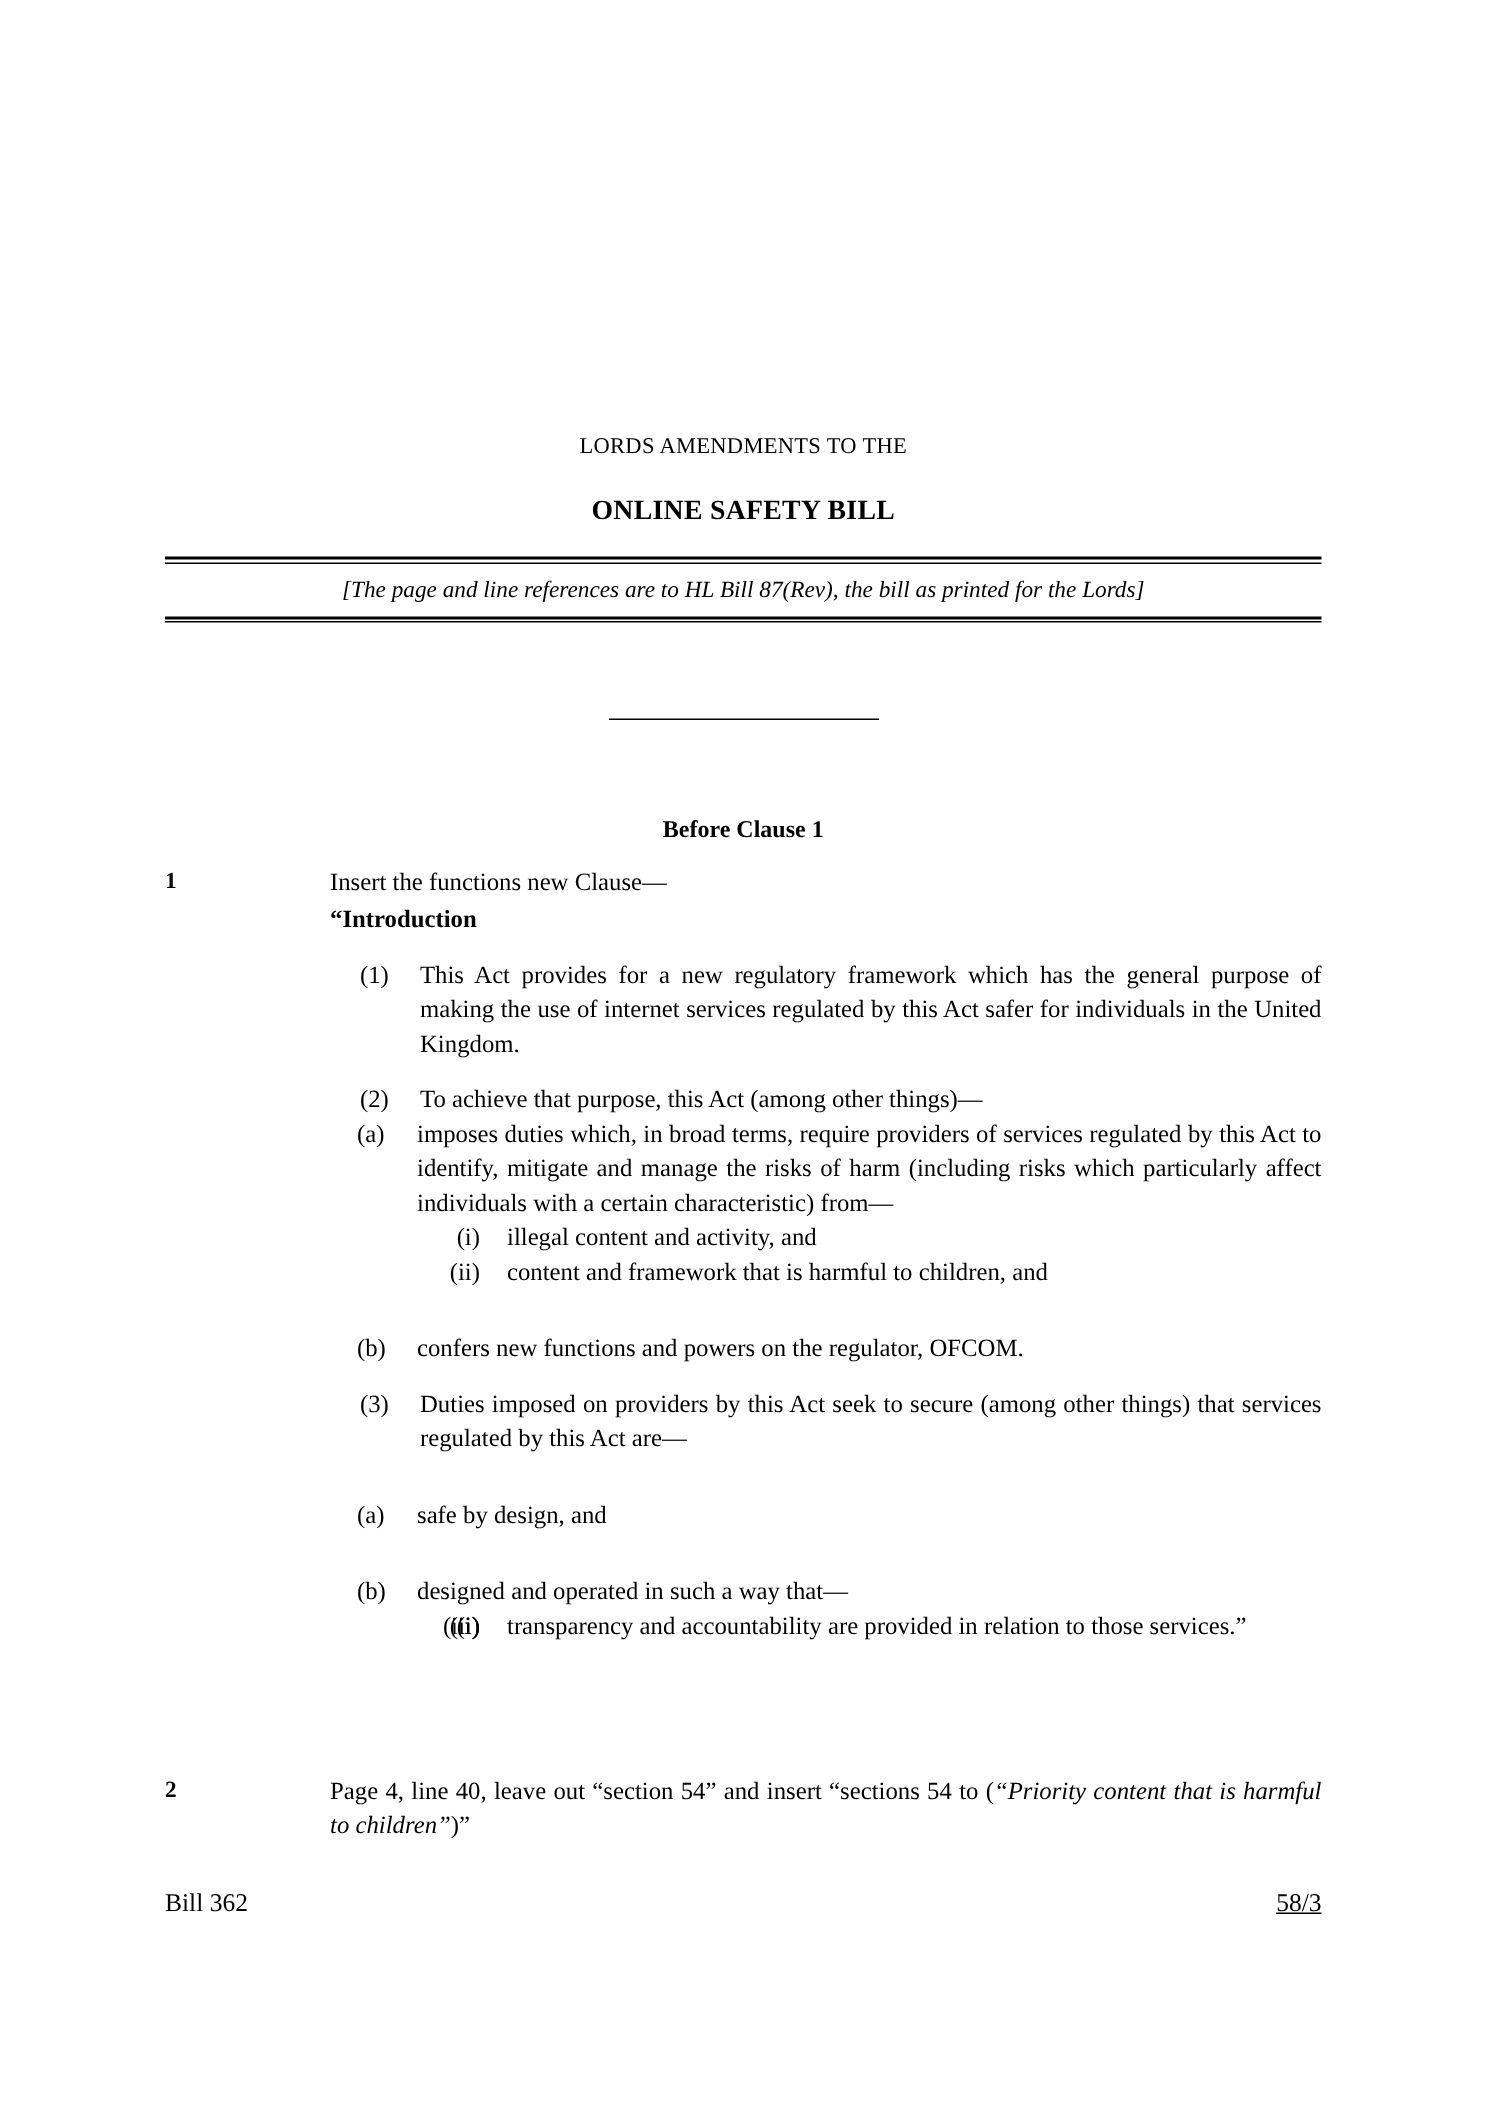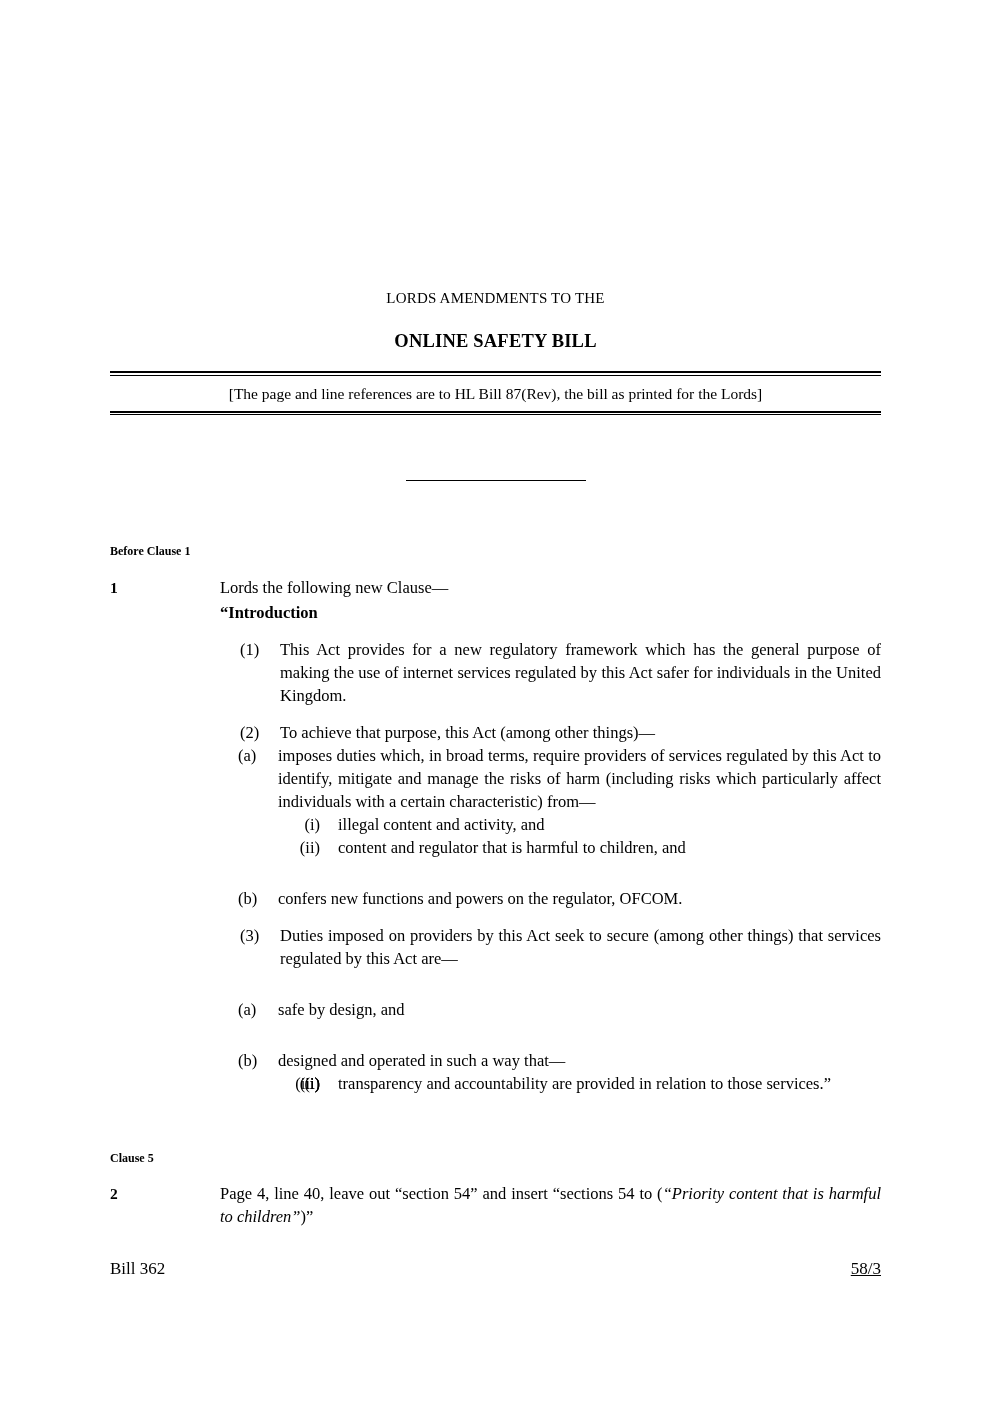--- a/index.html
+++ b/index.html
@@ -55,42 +55,44 @@
   .rule-double {
     width: 100%;
     height: 0;
     border-top: 2.2px solid #000;
     border-bottom: 1.1px solid #000;
     box-sizing: content-box;
     padding-top: 1.6px;
   }
   .note-line {
     text-align: center;
+    font-style: italic;
     font-size: 15.5px;
     padding: 9px 0 9px 0;
     line-height: 1.1;
   }
 
   
   .short-rule-wrap {
     top: 470px;
     text-align: center;
   }
   .short-rule {
     display: inline-block;
     width: 180px;
     height: 0;
     border-top: 1.6px solid #000;
     vertical-align: middle;
   }
 
   
   .section-heading {
+    text-align: center;
     font-weight: bold;
-    font-size: 12px;
+    font-size: 16px;
     line-height: 1.1;
   }
 
   
   .amend {
     position: absolute;
     left: 110px;
     width: 771px;
   }
   .amend-num {
@@ -211,21 +213,21 @@
     <span class="short-rule"></span>
   </div>
 
   <div class="block section-heading" style="top:545px;">Before Clause 1</div>
 
   <div class="amend" style="top:576px;">
     <div class="amend-num">1</div>
 
     <div class="amend-body">
 
-      <div class="lead">Lords the following new Clause—</div>
+      <div class="lead">Insert the functions new Clause—</div>
 
       <div class="quote-head">“Introduction</div>
 
       <div class="sub">
         <span class="marker">(1)</span>
         <span class="txt">This Act provides for a new regulatory framework which has the general purpose of making the use of internet services regulated by this Act safer for individuals in the United Kingdom.</span>
       </div>
 
       <div class="sub">
         <span class="marker">(2)</span>
@@ -238,21 +240,21 @@
           <span class="txt">imposes duties which, in broad terms, require providers of services regulated by this Act to identify, mitigate and manage the risks of harm (including risks which particularly affect individuals with a certain characteristic) from—</span>
         </div>
 
         <div class="roman">
           <span class="marker">(i)</span>
           <span class="txt nojust">illegal content and activity, and</span>
         </div>
 
         <div class="roman">
           <span class="marker">(ii)</span>
-          <span class="txt nojust">content and regulator that is harmful to children, and</span>
+          <span class="txt nojust">content and framework that is harmful to children, and</span>
         </div>
 
         <div class="alpha">
           <span class="marker">(b)</span>
           <span class="txt nojust">confers new functions and powers on the regulator, OFCOM.</span>
         </div>
       </div>
 
       <div class="sub">
         <span class="marker">(3)</span>
@@ -280,21 +282,20 @@
 
         <div class="roman">
           <span class="marker">(iii)</span>
           <span class="txt nojust">transparency and accountability are provided in relation to those services.”</span>
         </div>
       </div>
 
     </div>
   </div>
 
-  <div class="block section-heading" style="top:1152px;">Clause 5</div>
 
   <div class="amend" style="top:1182px;">
     <div class="amend-num">2</div>
     <div class="amend-body" style="text-align:justify;"><span>Page 4, line 40, leave out “section 54” and insert “sections 54 to (</span><i class="it">“Priority content that is harmful to children”</i><span>)”</span></div>
   </div>
 
   <div class="footer clearfix">
     <span class="footer-left">Bill 362</span>
     <span class="footer-right">58/3</span>
   </div>

